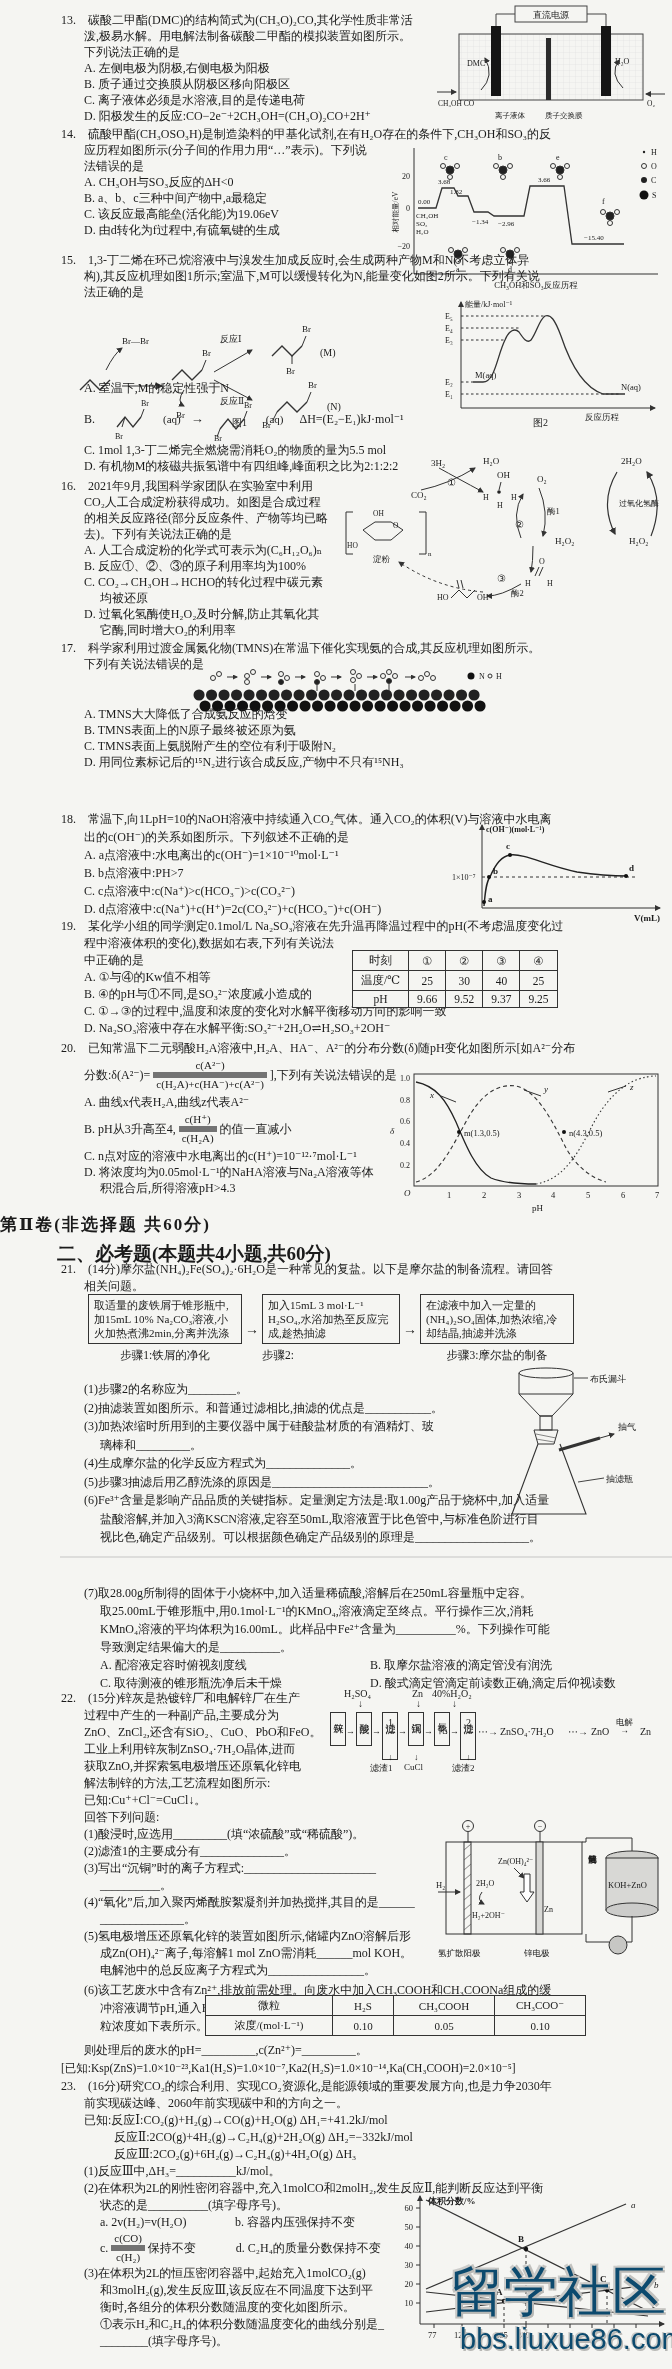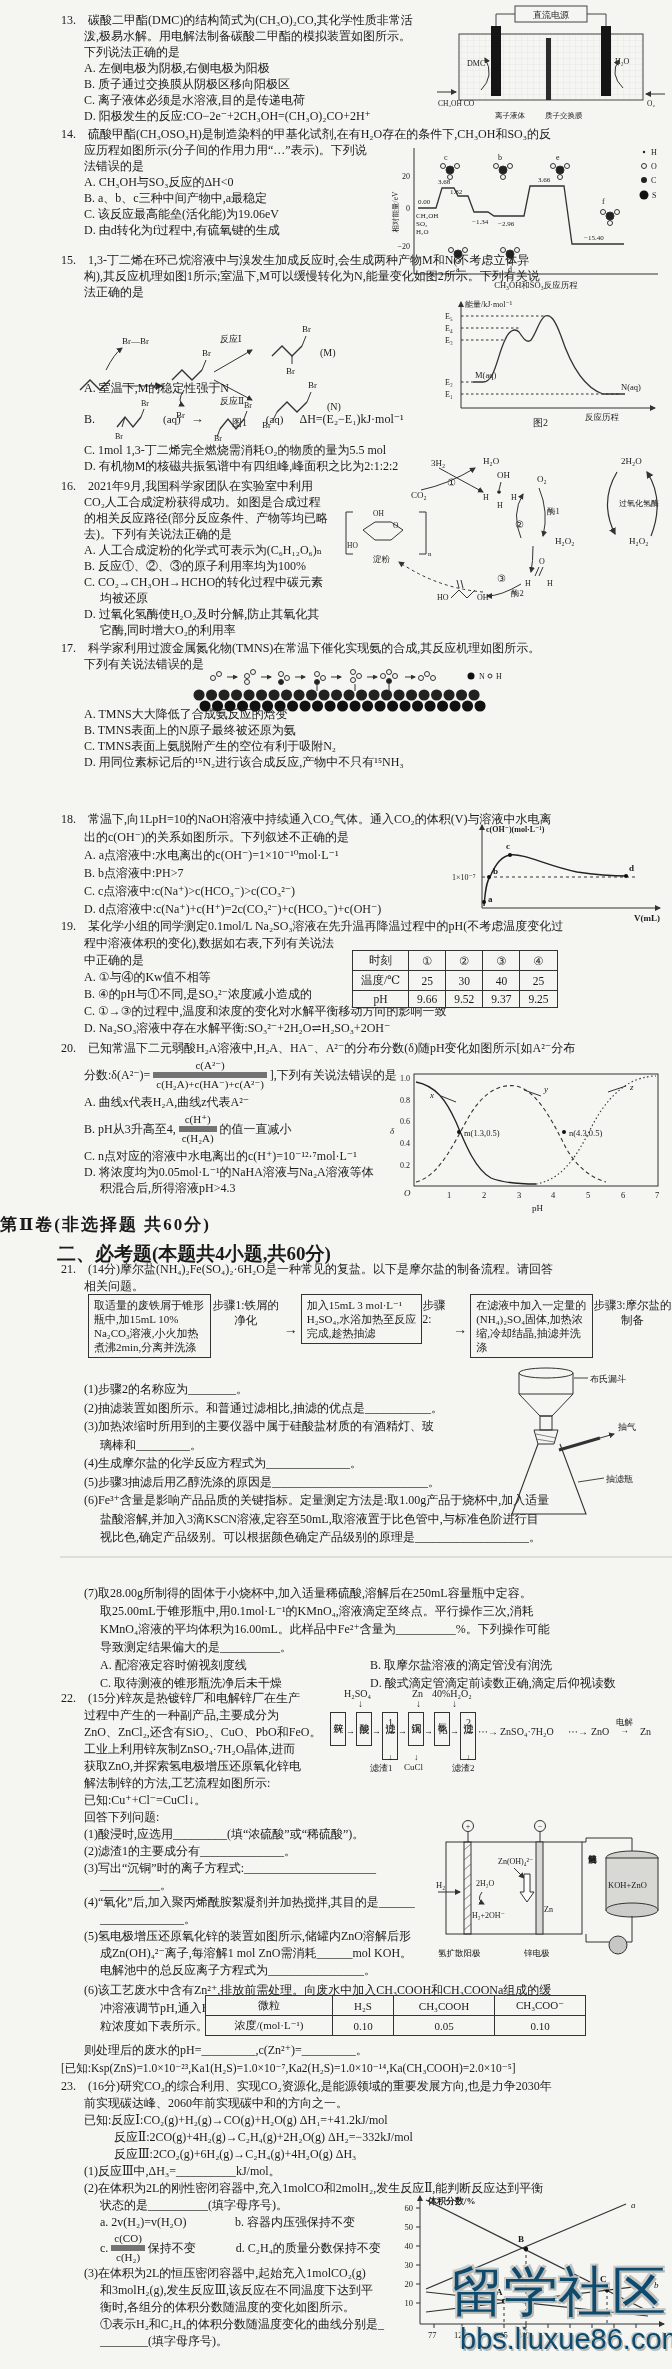--- a/index.html
+++ b/index.html
@@ -18,21 +18,21 @@
   svg text{font-family:"Liberation Serif","DejaVu Serif",serif;fill:#1b1b1b;}
   .frow{display:flex;align-items:center;white-space:nowrap;font-size:12px;margin-left:27px;}
   .frac{display:inline-block;vertical-align:middle;text-align:center;font-size:11px;line-height:1.15;margin:0 3px;}
   .frac .top{display:block;border-bottom:6px solid #737373;padding:0 3px;}
   .frac .bot{display:block;padding:0 3px;}
   table.t{border-collapse:collapse;font-size:11.5px;text-align:center;background:#f5f5f2;}
   table.t td{border:1px solid #333;padding:2px 8px;white-space:nowrap;}
   .sech{position:absolute;left:0;width:672px;font-size:17px;font-weight:bold;letter-spacing:2px;}
   .subh{position:absolute;left:57px;font-size:19px;font-weight:bold;}
   .flowwrap{position:absolute;display:flex;align-items:flex-start;}
-  .fcol{display:flex;flex-direction:row;}
+  .fcol{display:flex;flex-direction:column;}
   .fbox{border:1.2px solid #333;font-size:11px;line-height:14px;padding:3px 5px;}
   .fcap{text-align:center;font-size:11.5px;margin-top:4px;}
   .farrow{margin:28px 3px 0 3px;font-size:14px;}
   .col1{display:inline-block;width:270px;}
   .col2{display:inline-block;width:135px;}
   .pgdiv{position:absolute;left:60px;width:612px;height:1.5px;background:#dddddb;}
   .zflow{position:absolute;font-size:10px;}
   .zflow span{position:absolute;white-space:nowrap;}
   .vb{position:absolute;writing-mode:vertical-rl;text-orientation:upright;border:1px solid #333;
       font-size:10px;line-height:12px;padding:2px 1px;letter-spacing:1px;}

